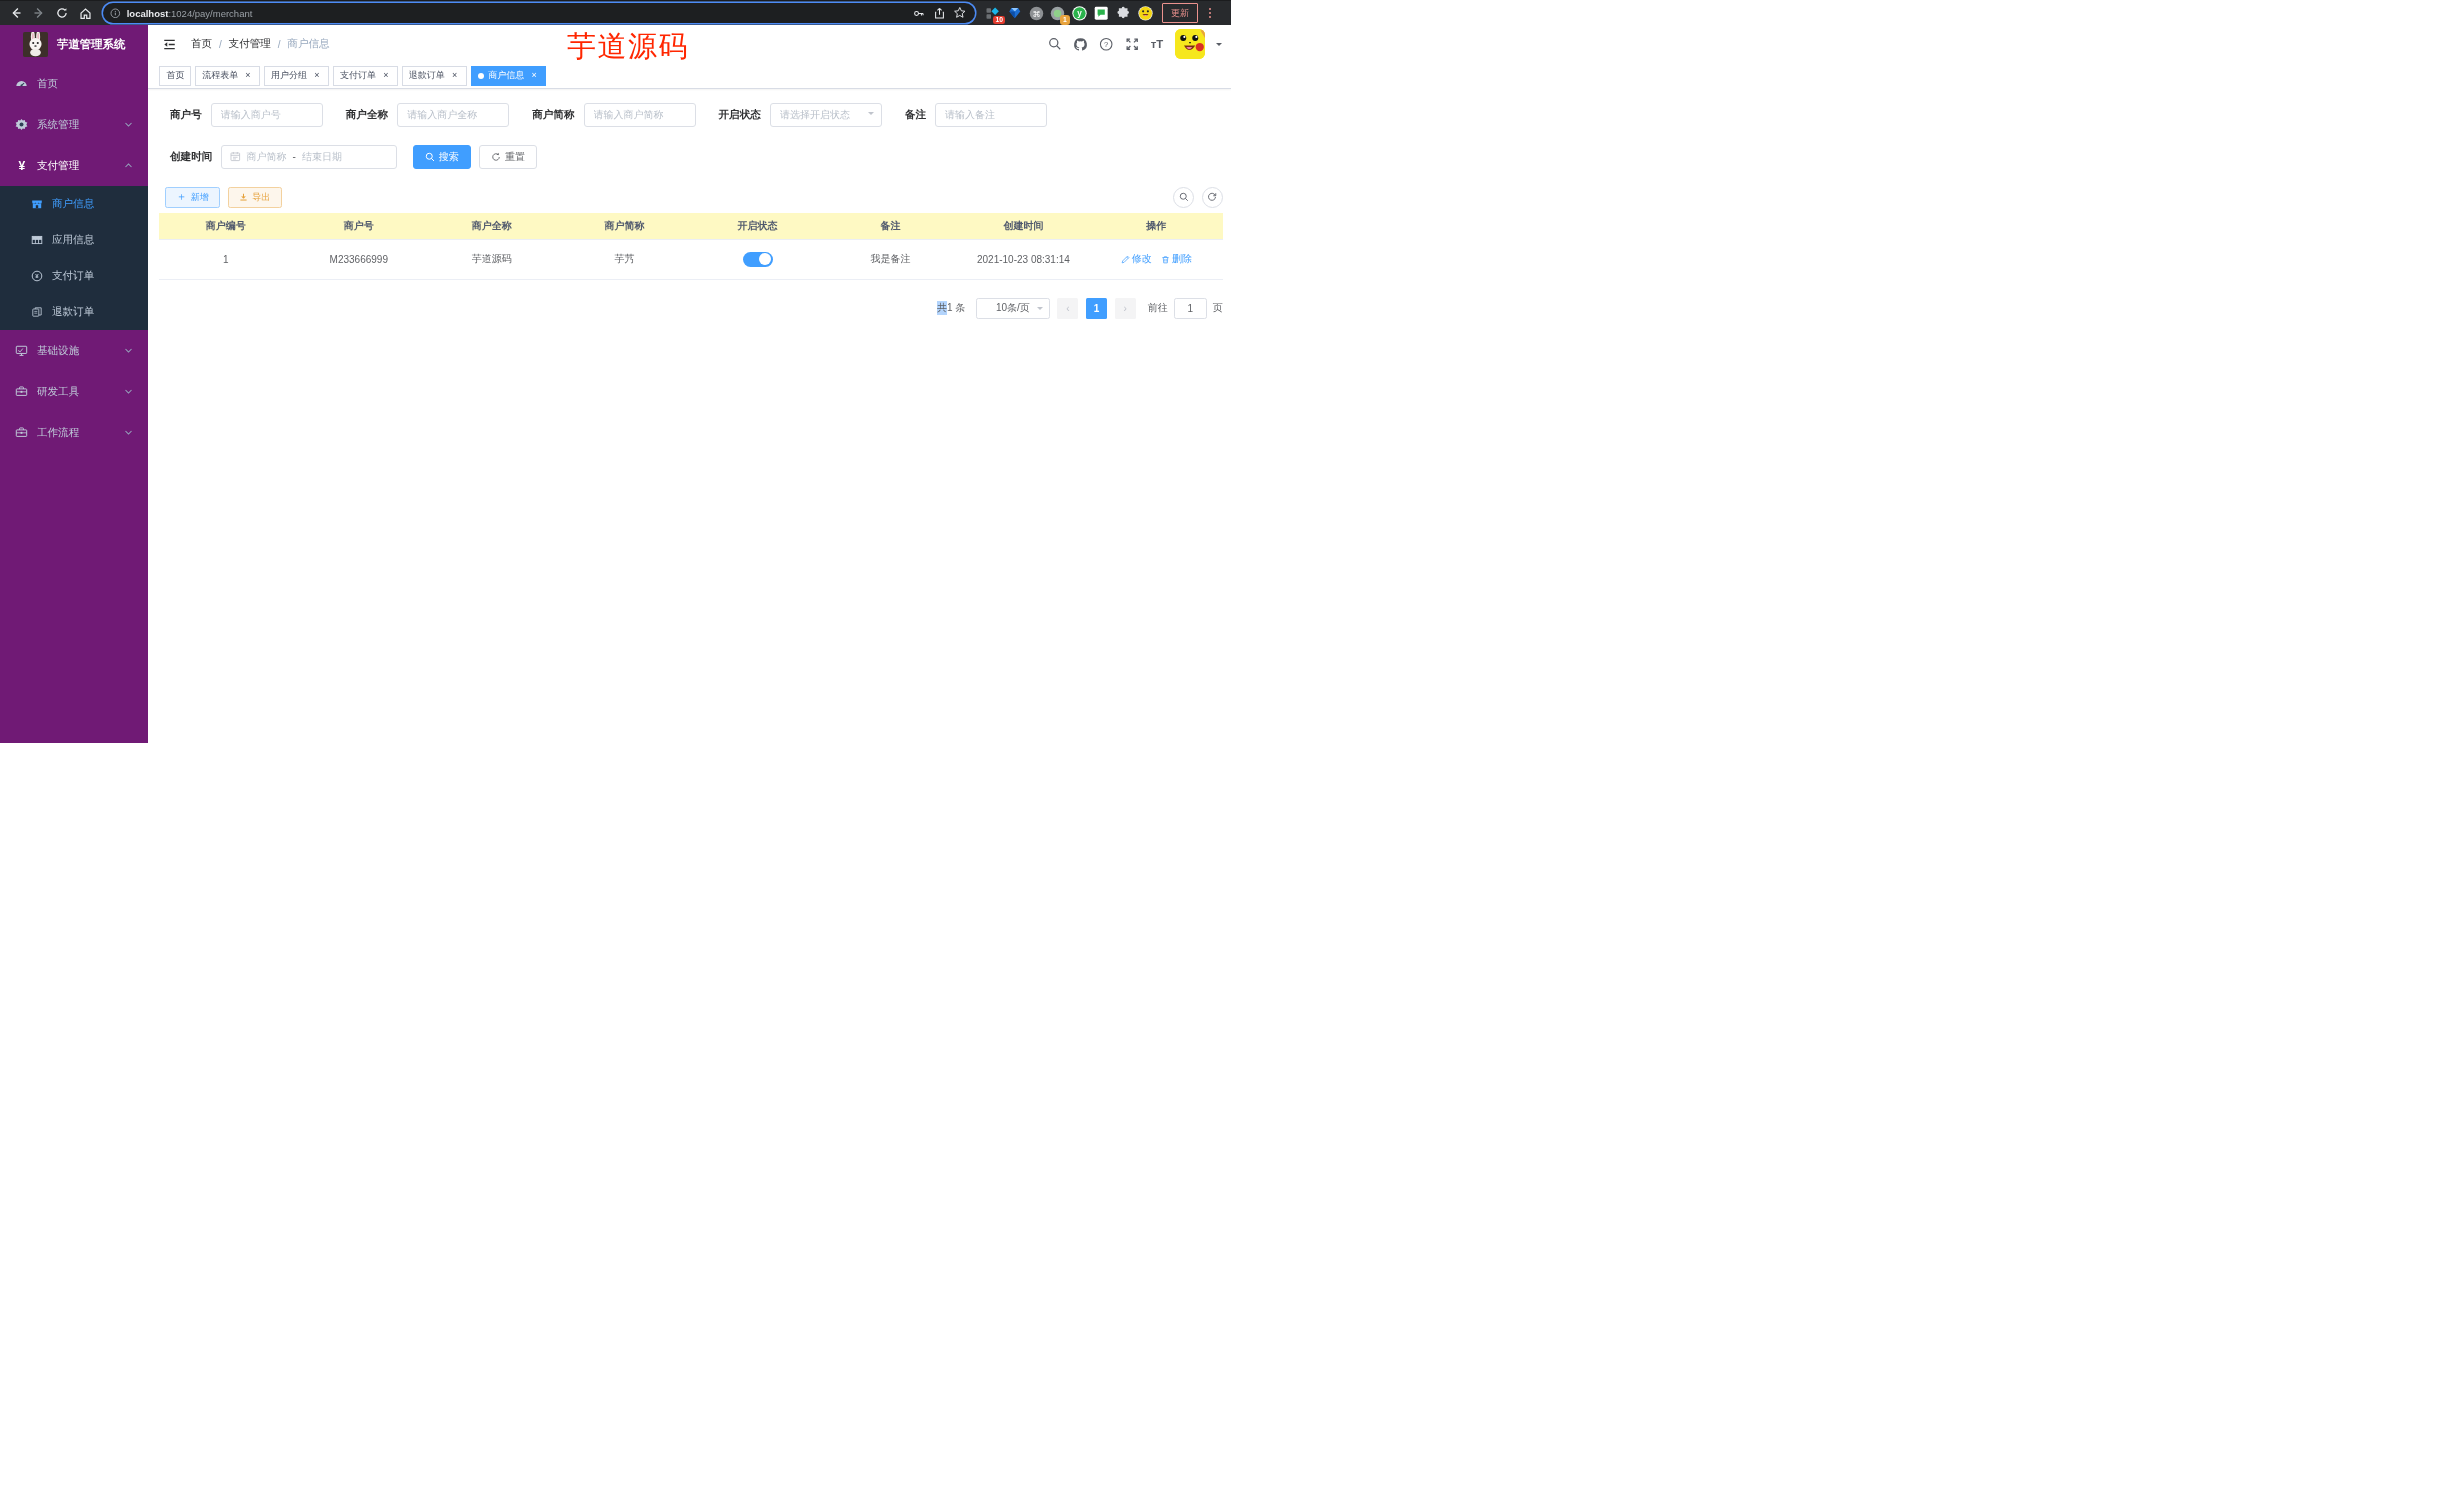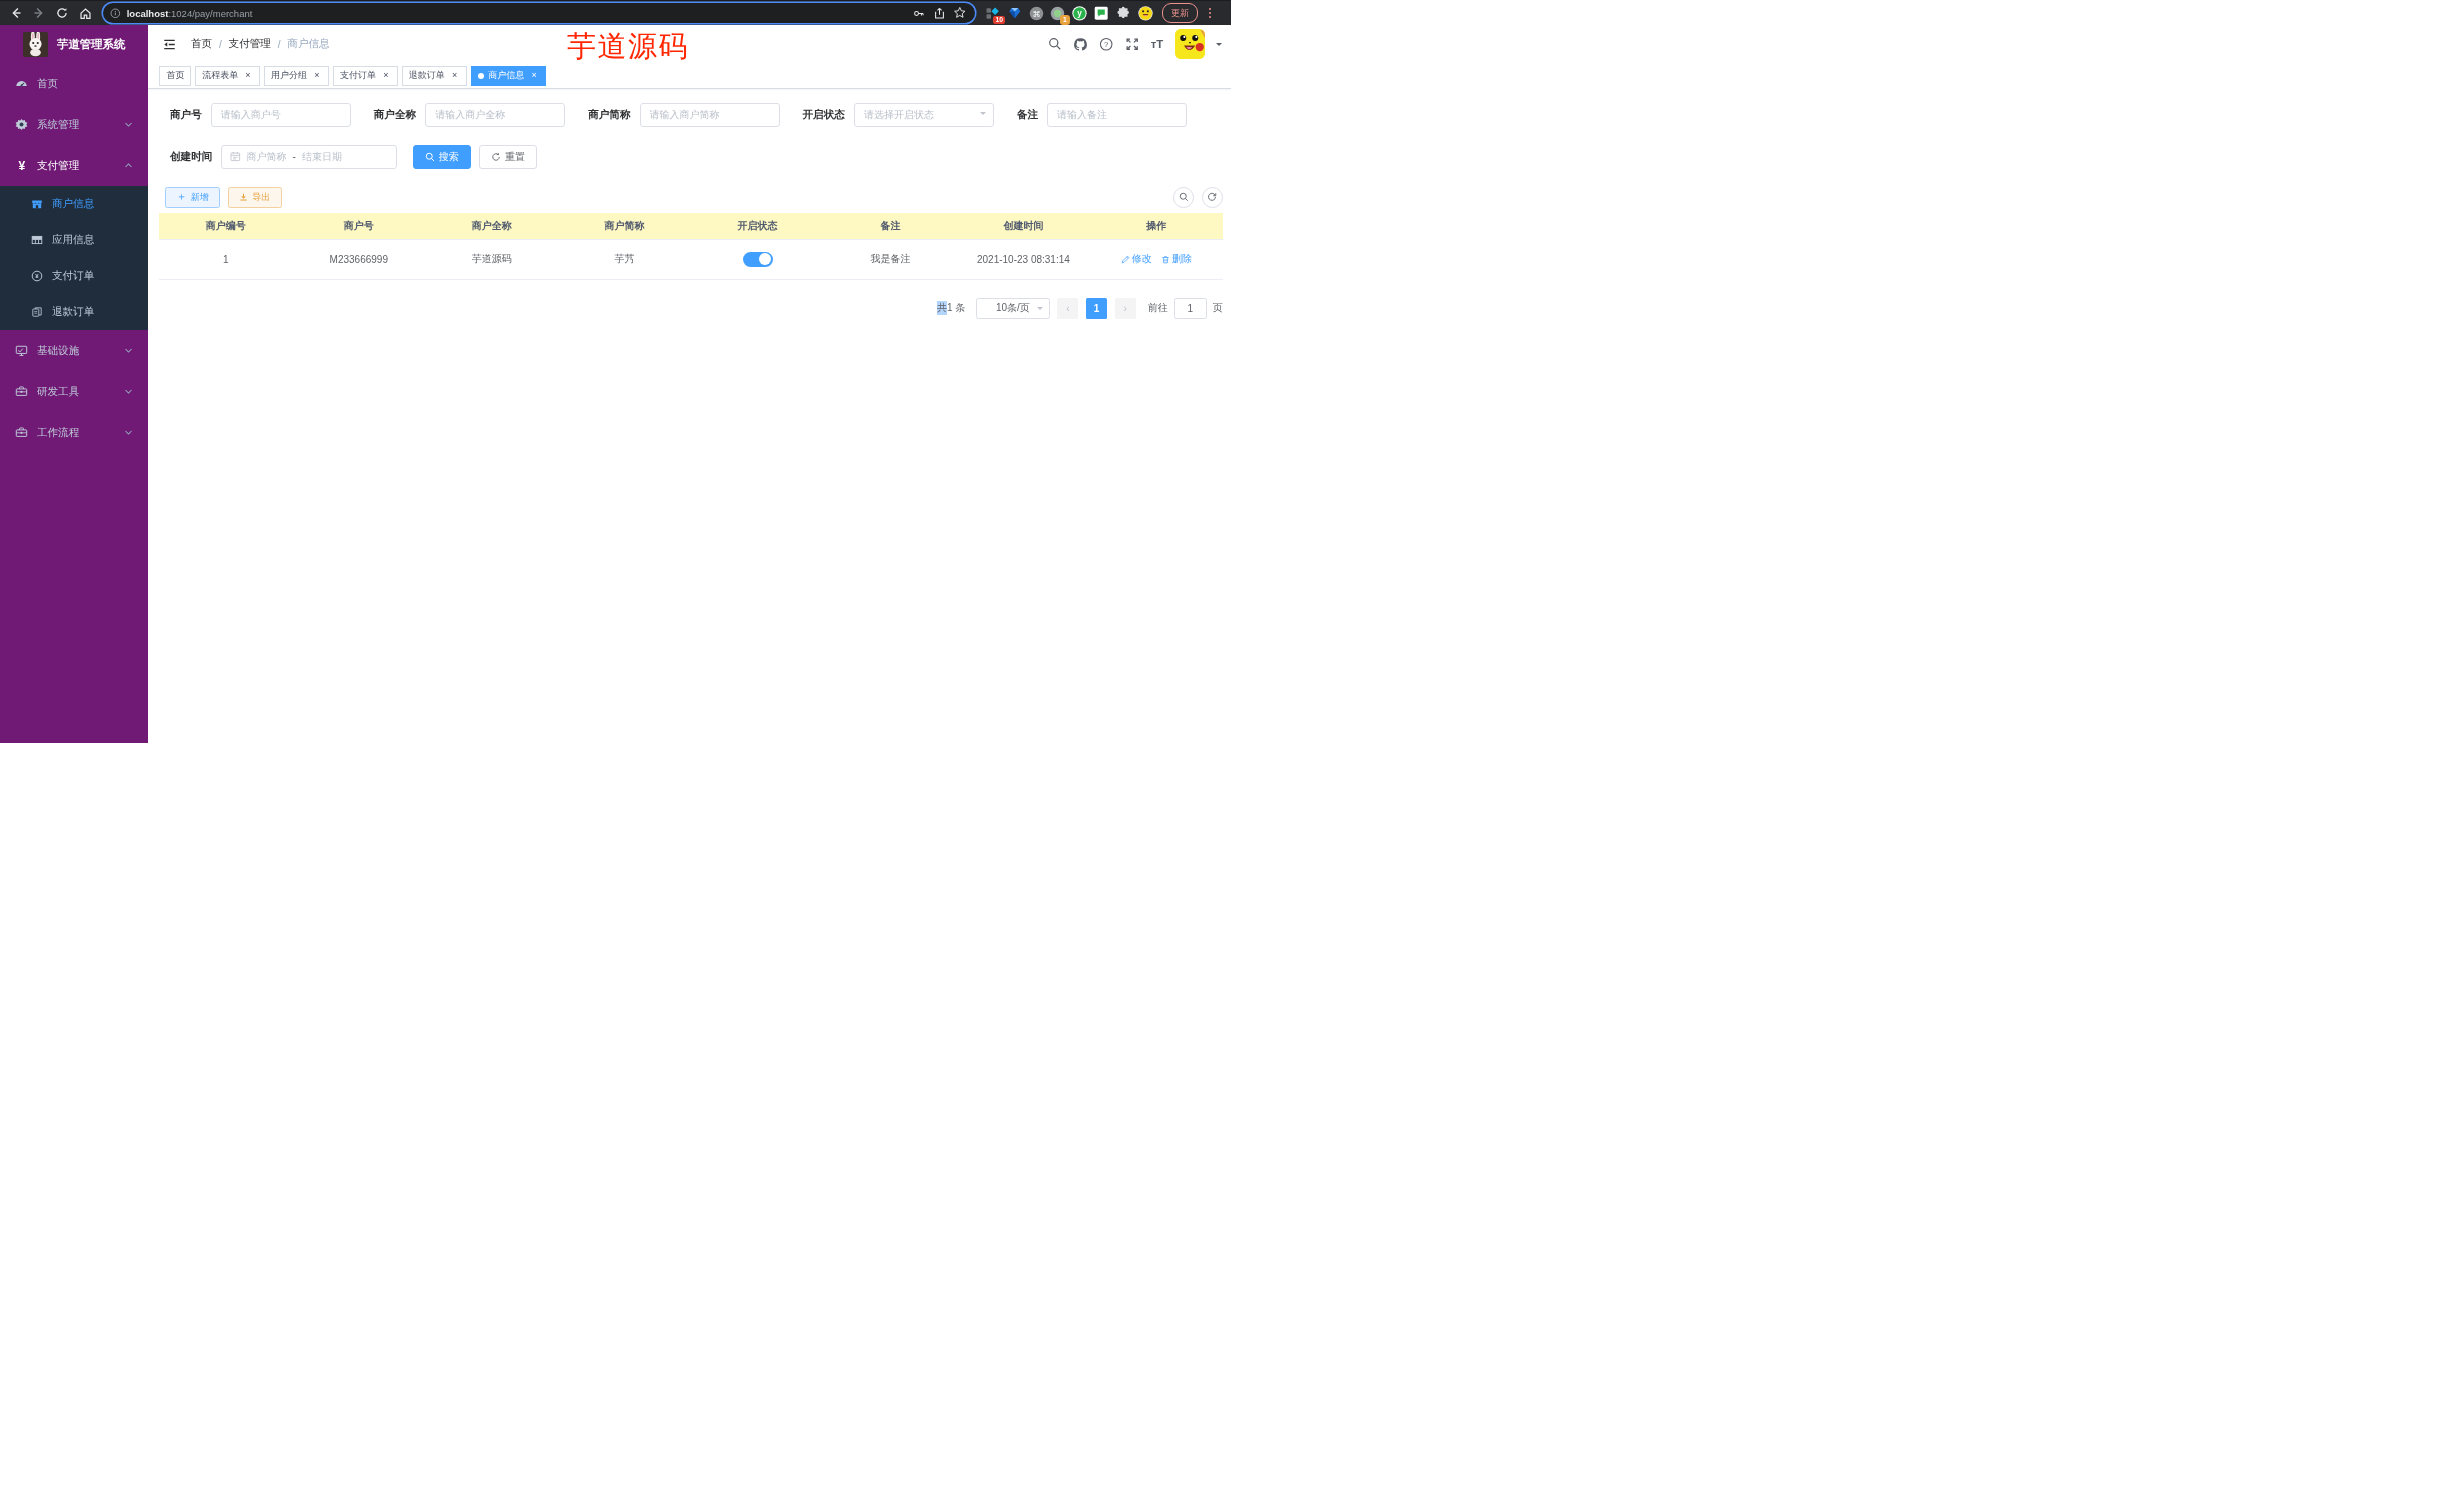--- a/index.html
+++ b/index.html
@@ -23,21 +23,21 @@
     box-shadow:0 0 0 1.5px #4c8bf5; max-width:872px;
   }
   .url-text{ font-size:9.5px; color:#9aa0a6; white-space:nowrap; overflow:hidden; flex:1;}
   .url-text b{ color:#e8eaed; font-weight:bold; }
   .url-icons{ display:flex; gap:7.6px; align-items:center; }
   .ext-area{ display:flex; align-items:center; gap:6.8px; padding:0 3px; }
   .ext-icon{ position:relative; width:15px; height:15px; display:flex; align-items:center; justify-content:center; }
   .badge{ position:absolute; bottom:-3.8px; right:-5.3px; background:#e33b2e; color:#fff;
     font-size:6.8px; font-weight:bold; border-radius:2.3px; padding:0.8px 2.3px; line-height:1; }
   .badge.orange{ background:#e8a33d; color:#fff; bottom:-4.5px; right:-4.5px; padding:1.5px 3px; border-radius:3px;}
-  .update-pill{ border:0.8px solid #ec928e; color:#ec928e; border-radius:9px; font-size:9px;
+  .update-pill{ border:0.8px solid #ec928e; color:#ec928e; border-radius:1px; font-size:9px;
     padding:2.3px 7.6px; margin-left:3px; white-space:nowrap; cursor:pointer;}
   .dots{ display:flex; flex-direction:column; gap:1.5px; margin:0 1.5px 0 4.5px; cursor:pointer;}
   .dots i{ width:2.3px; height:2.3px; border-radius:50%; background:#ec928e; }
 
   
   .app{ display:flex; height:718px; }
   .sidebar{ width:148px; background:#701a75; color:#bfcbd9; flex:none; display:flex; flex-direction:column; }
   .logo-row{ height:38px; display:flex; align-items:center; padding-left:23px; gap:9px; }
   .logo-img{ width:25px; height:25px; border-radius:2.3px; background:#4a3b36; overflow:hidden; flex:none;}
   .logo-title{ color:#fff; font-size:11.4px; font-weight:bold; white-space:nowrap; }
@@ -74,21 +74,21 @@
   .tag.active{ background:#409eff; border-color:#409eff; color:#fff; }
   .tag.active .tag-dot{ width:6px; height:6px; background:#fff; border-radius:50%; }
   .tag.active .tag-close{ color:#fff; }
 
   .content{ flex:1; padding:13.6px 8.3px 0 11.4px; position:relative; }
 
   
   .filter-row{ display:flex; align-items:center; margin:0 0 18px 10.6px; flex-wrap:nowrap; }
   .f-item{ display:flex; align-items:center; margin-right:23px; }
   .f-label{ font-size:10.6px; font-weight:bold; color:#303133; margin-right:9px; white-space:nowrap;}
-  .f-input{ width:140px; height:24px; border:0.8px solid #dcdfe6; border-radius:3px; padding:0 9px;
+  .f-input{ width:112px; height:24px; border:0.8px solid #dcdfe6; border-radius:3px; padding:0 9px;
     font-size:10px; color:#606266; font-family:inherit; outline:none; }
   .f-input::placeholder{ color:#b8bfc9; }
   .select-wrap{ position:relative; }
   .select-wrap .chev{ position:absolute; right:7.6px; top:9px; width:0; height:0;
     border:3px solid transparent; border-top-color:#c0c4cc; pointer-events:none;}
   .date-range{ width:176px; height:24px; border:0.8px solid #dcdfe6; border-radius:3px;
     display:flex; align-items:center; padding:0 7.6px; gap:6px; color:#b8bfc9; font-size:10px; cursor:text;}
   .date-range .dr-sep{ color:#606266; }
   .btn{ height:24px; border-radius:3px; font-size:10px; display:inline-flex; align-items:center;
     gap:3.8px; padding:0 11.4px; cursor:pointer; border:0.8px solid transparent; white-space:nowrap; font-family:inherit;}

